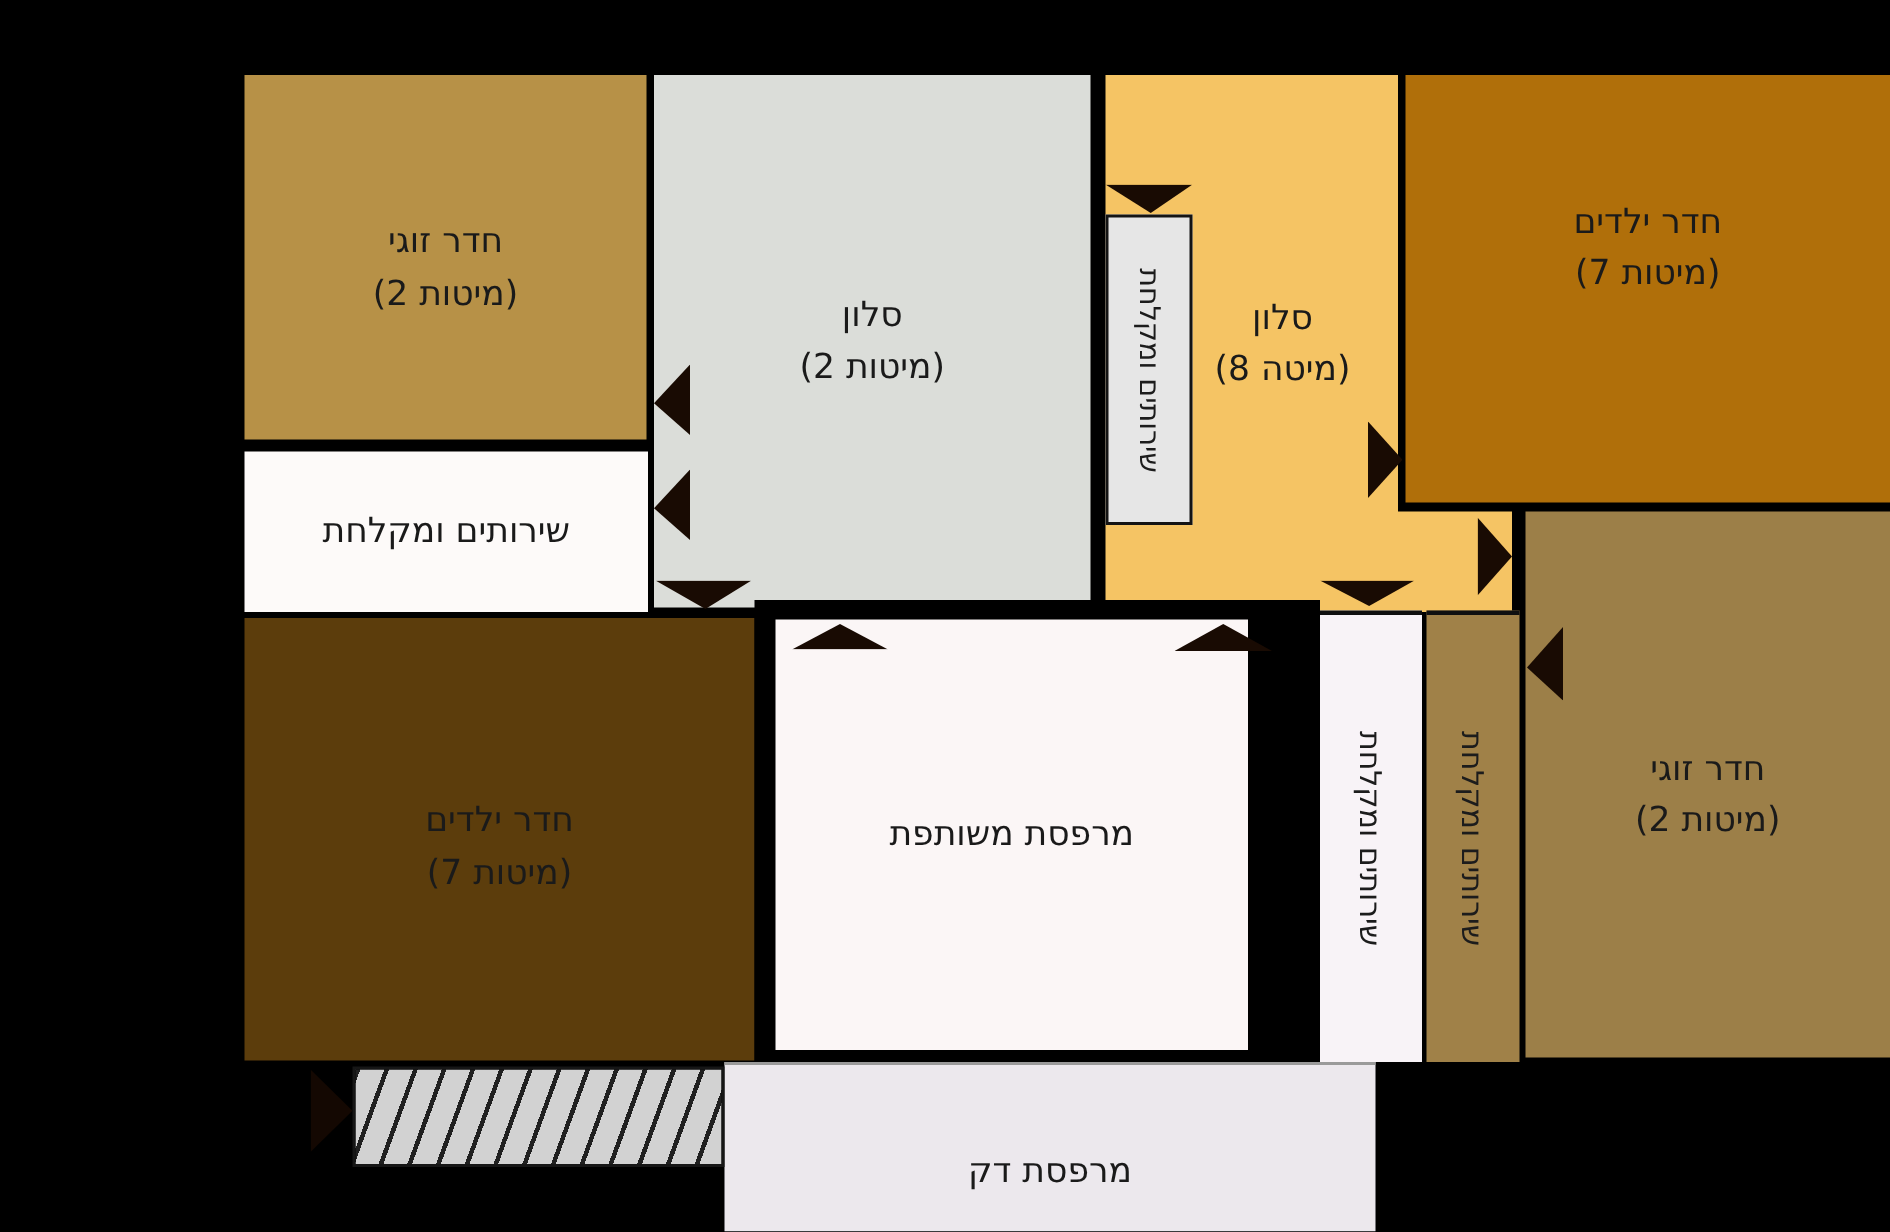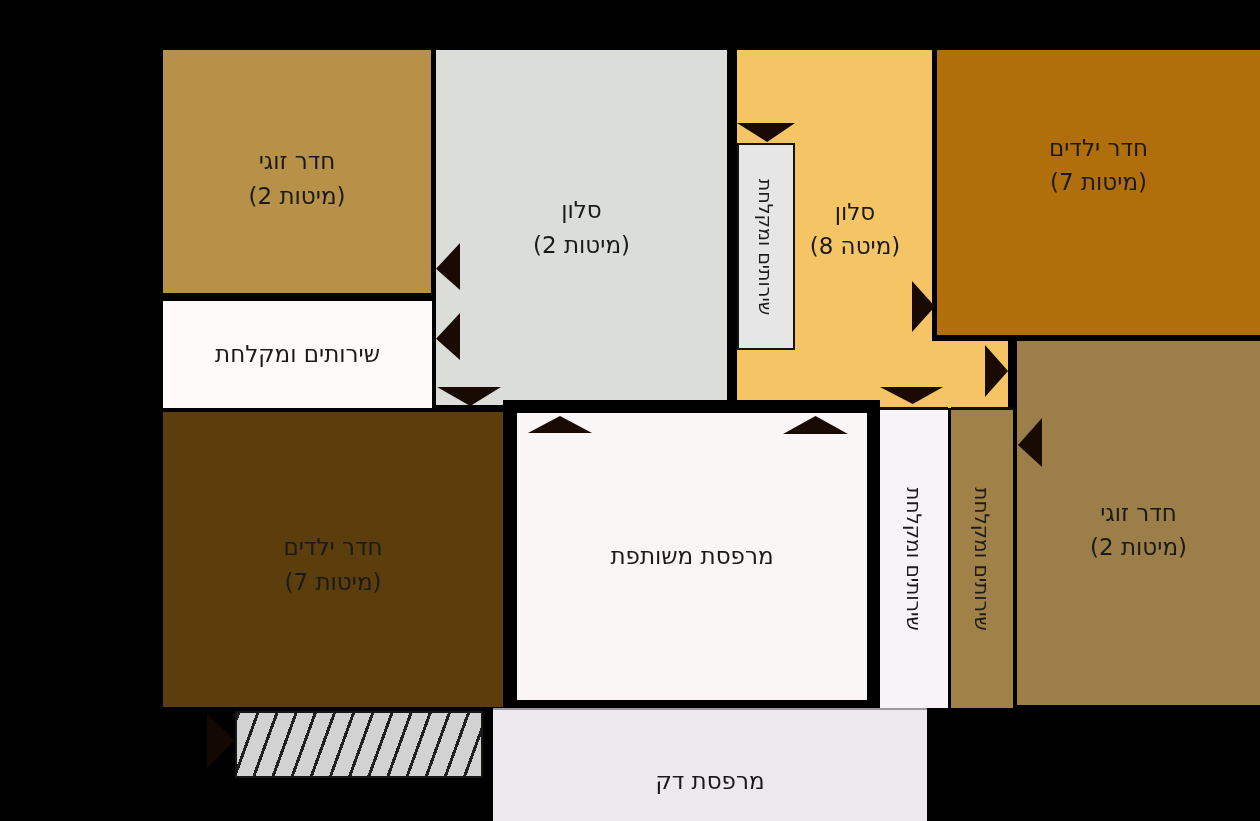--- a/index.html
+++ b/index.html
@@ -17,31 +17,31 @@
   #room-bath-west{left:163px;top:301px;width:269px;height:107px;}
   #room-salon-gray{left:436px;top:50px;width:291px;height:355px;}
   #room-salon-orange{left:737px;top:50px;width:271px;height:358px;padding-right:35px;}
   #room-children-tr-wrap{left:932px;top:50px;width:328px;height:291px;background:#000;}
   #room-children-tr{left:5px;top:0;width:323px;height:285px;padding-bottom:55px;}
   #room-children-bl{left:163px;top:412px;width:340px;height:295px;padding-top:10px;}
   #room-couple-br{left:1017px;top:341px;width:243px;height:364px;padding-top:14px;}
 
   
   #balcony-wrap{left:503px;top:400px;width:377px;height:308px;background:#000;}
-  #balcony-inner{left:14px;top:13px;width:350px;height:287px;}
+  #balcony-inner{left:14px;top:13px;width:315px;height:287px;}
 
   
   #closet-orange{left:737px;top:143px;width:58px;height:207px;border:2px solid #141414;}
   #strip-bath-inner{left:880px;top:407px;width:68px;height:301px;border-top:3px solid #101010;}
   #strip-bath-outer{left:951px;top:407px;width:62px;height:301px;border-top:3px solid #101010;}
   .vlabel{transform:rotate(90deg);white-space:nowrap;color:#1c1c1c;font-size:20px;}
   #closet-orange .vlabel{font-size:19px;}
 
   
-  #deck{left:483px;top:708px;width:434px;height:113px;border-top:2px solid #9a9a9a;padding-top:32px;margin-left:10px;}
+  #deck{left:483px;top:708px;width:434px;height:113px;border-top:2px solid #9a9a9a;padding-top:32px;}
   #hatch{left:235px;top:711px;width:248px;height:67px;border:2px solid #161616;
          background:repeating-linear-gradient(110deg,#202020 0 3px,#d2d2d2 3px 18px);}
 
   
   .tri{position:absolute;background:#190b03;}
   .tri-left{clip-path:polygon(100% 0,100% 100%,0 55%);}
   .tri-right{clip-path:polygon(0 0,0 100%,100% 50%);}
   .tri-down{clip-path:polygon(0 0,100% 0,52% 100%);}
   .tri-up{clip-path:polygon(50% 0,0 100%,100% 100%);}
   #t1{left:436px;top:243px;width:24px;height:47px;}

